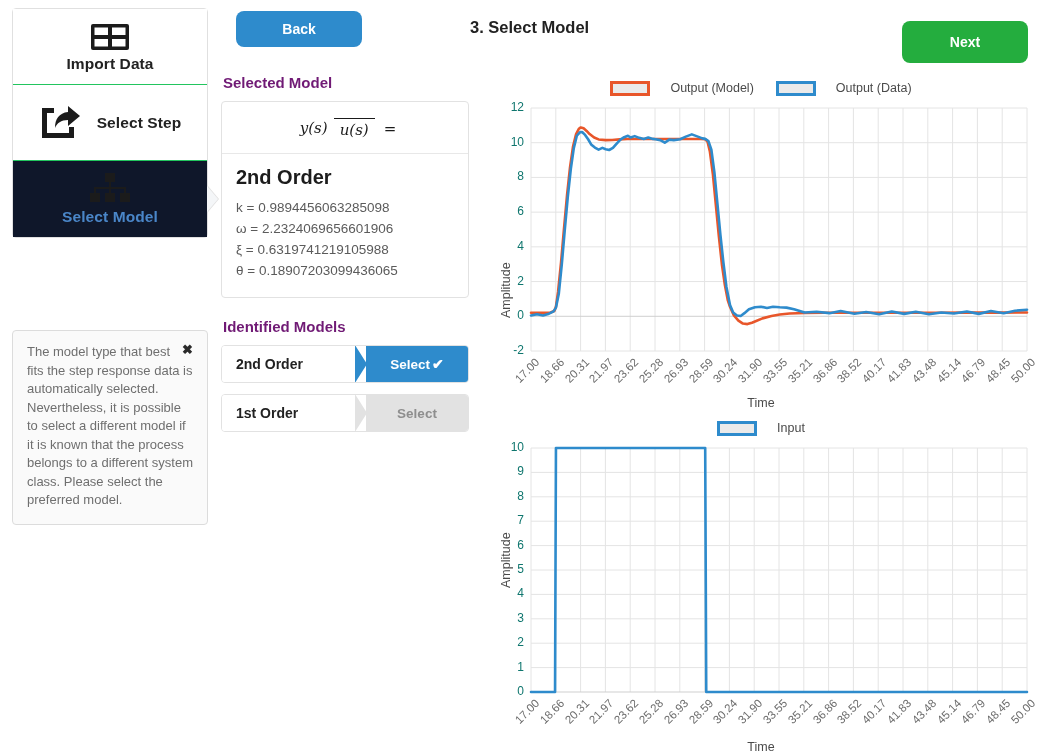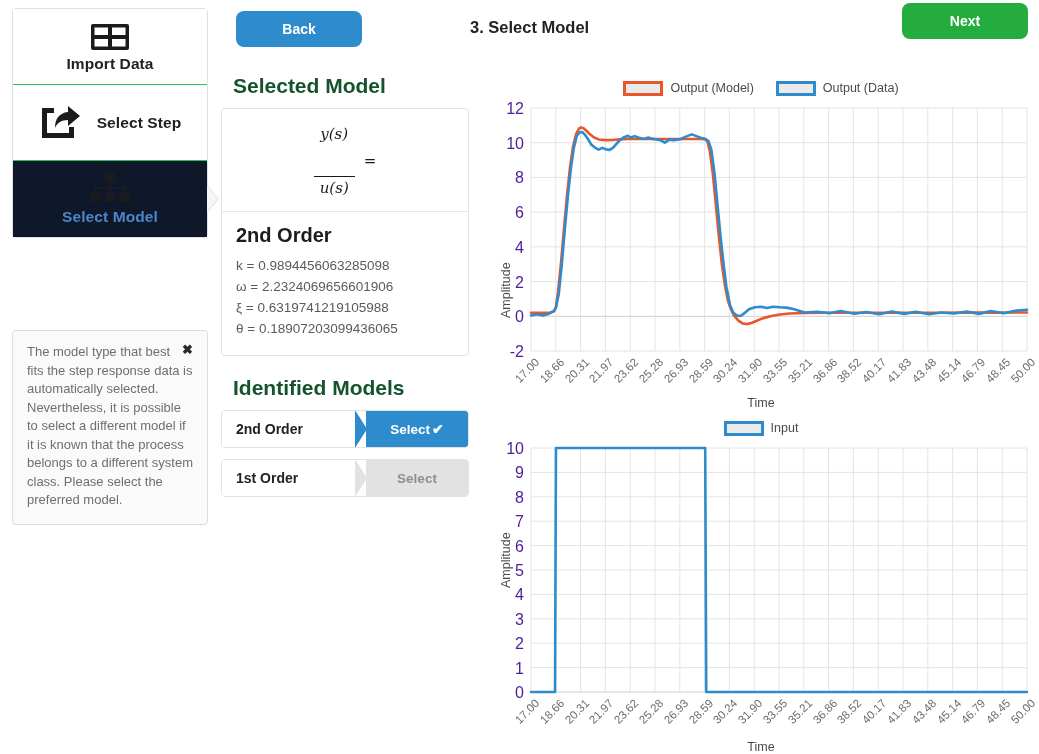--- a/index.html
+++ b/index.html
@@ -91,38 +91,38 @@
     text-align: center;
     cursor: pointer;
     font-family: "Liberation Sans", sans-serif;
   }
   .btn-back {
     position: absolute; left: 236px; top: 11px;
     width: 126px; height: 36px;
     background: #2e8bcc;
   }
   .btn-next {
-    position: absolute; left: 902px; top: 3px;
-    width: 126px; height: 36px;
+    position: absolute; left: 902px; top: 21px;
+    width: 126px; height: 42px;
     background: #24ad3e;
   }
   .page-title {
     position: absolute; left: 470px; top: 18px;
     width: 325px;
     text-align: left;
     font-size: 16.5px;
     font-weight: 700;
     color: #222;
   }
 
   .section-title {
-    font-size: 21px;
-    font-weight: 700;
-    color: #14532d;
-    margin: 0 0 10px 12px;
+    font-size: 15px;
+    font-weight: 700;
+    color: #701a75;
+    margin: 0 0 10px 2px;
   }
   .card {
     border: 1px solid #e2e2e2;
     border-radius: 4px;
     background: #fff;
   }
   .card-formula {
     padding: 16px 10px 14px 10px;
     border-bottom: 1px solid #e8e8e8;
     text-align: center;
@@ -144,21 +144,21 @@
   
   .formula {
     display: inline-flex;
     align-items: center;
     justify-content: center;
     font-family: "DejaVu Serif", serif;
     font-size: 15px;
     color: #1a1a1a;
     gap: 9px;
   }
-  .frac { display: inline-flex; flex-direction: column; align-items: center; gap: 31px; }
+  .frac { display: inline-flex; flex-direction: row; align-items: center; }
   .frac .num { padding: 0 6px 2px 6px; font-style: italic; white-space: nowrap; }
   .frac .den { padding: 2px 6px 0 6px; border-top: 1px solid #1a1a1a; font-style: italic; white-space: nowrap; }
   .eq { font-size: 15px; }
 
   
   .models { margin-top: 20px; }
   .model-row {
     position: relative;
     display: flex;
     height: 38px;
@@ -205,21 +205,21 @@
   
   .chart-wrap { position: absolute; }
   .chart-legend {
     display: flex;
     justify-content: center;
     align-items: center;
     gap: 22px;
     font-size: 12.5px;
     color: #4a4a4a;
   }
-  .legend-item { display: flex; align-items: center; gap: 7px; }
+  .legend-item { display: flex; align-items: center; gap: 20px; }
   .legend-swatch {
     width: 40px; height: 15px;
     background: #eaeaea;
     border: 3px solid #000;
   }
   .ylabel {
     position: absolute;
     font-size: 12.5px;
     color: #4a4a4a;
     transform: rotate(-90deg);
@@ -227,22 +227,22 @@
     white-space: nowrap;
   }
   .xlabel {
     position: absolute;
     font-size: 12.5px;
     color: #4a4a4a;
     text-align: center;
   }
   .tick-y {
     position: absolute;
-    font-size: 16px;
-    color: #4c1d95;
+    font-size: 12px;
+    color: #0f766e;
     text-align: right;
     white-space: nowrap;
   }
   .tick-x {
     position: absolute;
     font-size: 11.5px;
     color: #6b6b6b;
     white-space: nowrap;
     transform-origin: right top;
     transform: rotate(-45deg);

